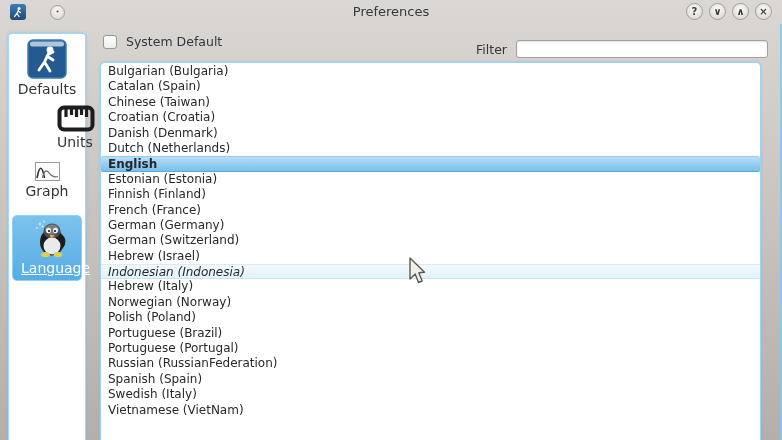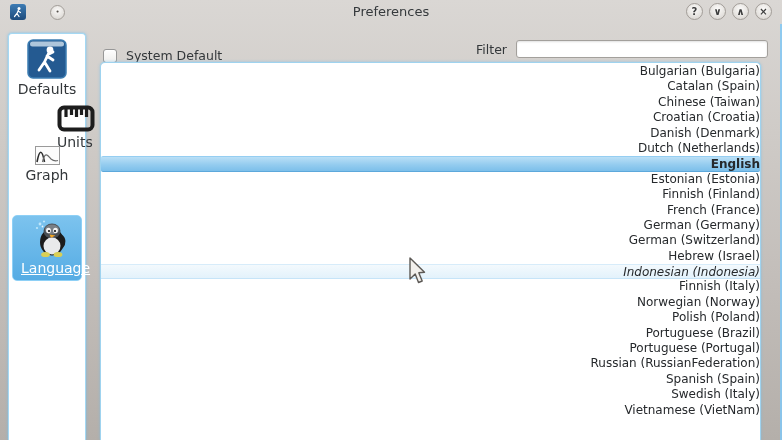--- a/index.html
+++ b/index.html
@@ -47,39 +47,39 @@
   .side-item { position:absolute; left:0; width:100%; text-align:center; }
   .side-item .icon { display:block; margin:0 auto; }
   .side-label { font-size:14px; color:#33373a; display:block; margin-top:2px; }
   .side-item.selected-item {
     left:3px; width:70px; border-radius:5px;
     background:linear-gradient(180deg,#7cc3ee 0%,#56ace4 100%);
     border:1px solid #8ed0f6; padding:2px 0 4px 8px;
   }
   .side-item.selected-item .side-label { color:#fff; text-decoration:underline; }
   
-  .syschk { position:absolute; left:103px; top:48px; display:flex; align-items:center; gap:9px; }
+  .syschk { position:absolute; left:103px; top:34px; display:flex; align-items:center; gap:9px; }
   .checkbox {
     width:14px; height:14px; border:1px solid #979797; border-radius:3px;
     background:linear-gradient(180deg,#fefefe,#efeeec);
     box-shadow:inset 0 1px 1px rgba(255,255,255,.9);
   }
   .ctl-label { font-size:12.5px; color:#33373a; }
   .filter-group { position:absolute; top:40px; right:14px; display:flex; align-items:center; gap:9px; }
   .filter-input {
     width:252px; height:18px; border:1px solid #a3a09c; border-radius:3px;
     background:#fff; box-shadow:inset 0 1px 2px rgba(0,0,0,.12);
     font-family:"DejaVu Sans", sans-serif; font-size:12px; padding:0 4px; outline:none;
   }
   
   .lang-list {
     position:absolute; left:100px; top:62px; width:661px; bottom:0;
     background:#fff; border:1px solid #9fd3ef; border-bottom:none;
     border-radius:5px 5px 0 0; box-shadow:0 0 3px rgba(110,190,240,.6);
-    overflow:hidden; padding-top:1px;text-align:right;
+    overflow:hidden; padding-top:1px;
   }
   .list-row {
     height:15.4px; line-height:15.2px; padding-left:7px;
     font-size:12px; color:#26292c; white-space:nowrap;
   }
   .list-row.selected {
     background:linear-gradient(180deg,#badff6 0%,#94ccef 55%,#7cbfea 100%);
     border-top:1px solid #95cef2; border-bottom:1px solid #5da8db; border-radius:2px;font-weight:bold;
   }
   .list-row.hover {
@@ -129,21 +129,21 @@
         <rect x="2.5" y="2.5" width="33" height="22" rx="4.5" fill="none" stroke="#1d1d1d" stroke-width="4"></rect>
         <line x1="9" y1="4" x2="9" y2="12" stroke="#1d1d1d" stroke-width="3.2"></line>
         <line x1="14.5" y1="4" x2="14.5" y2="10" stroke="#1d1d1d" stroke-width="3.2"></line>
         <line x1="19.5" y1="4" x2="19.5" y2="12" stroke="#1d1d1d" stroke-width="3.2"></line>
         <line x1="24.5" y1="4" x2="24.5" y2="10" stroke="#1d1d1d" stroke-width="3.2"></line>
         <line x1="29.5" y1="4" x2="29.5" y2="12" stroke="#1d1d1d" stroke-width="3.2"></line>
       </svg>
       <span class="side-label">Units</span>
     </div>
 
-    <div class="side-item" style="top:112px;">
+    <div class="side-item" style="top:128px;">
       <svg class="icon" width="25" height="19" viewBox="0 0 25 19">
         <rect x="0.5" y="0.5" width="24" height="18" fill="#fcfcfc" stroke="#9a9a9a" stroke-width="1"></rect>
         <path d="M2 16 C4.5 3, 7 3, 9.5 16" fill="none" stroke="#2b2b2b" stroke-width="1.6"></path>
         <path d="M7.5 16 C10 5, 12.5 9, 16 13 C19 15.5, 21 15, 23 14.5" fill="none" stroke="#6a6a6a" stroke-width="1.2"></path>
       </svg>
       <span class="side-label">Graph</span>
     </div>
 
     <div class="side-item selected-item" style="top:181px;">
       <svg class="icon" width="40" height="40" viewBox="0 0 40 40">
@@ -187,21 +187,21 @@
       <div class="list-row">Danish (Denmark)</div>
       <div class="list-row">Dutch (Netherlands)</div>
       <div class="list-row selected">English</div>
       <div class="list-row">Estonian (Estonia)</div>
       <div class="list-row">Finnish (Finland)</div>
       <div class="list-row">French (France)</div>
       <div class="list-row">German (Germany)</div>
       <div class="list-row">German (Switzerland)</div>
       <div class="list-row">Hebrew (Israel)</div>
       <div class="list-row hover">Indonesian (Indonesia)</div>
-      <div class="list-row">Finnish (Italy)</div>
+      <div class="list-row">Hebrew (Italy)</div>
       <div class="list-row">Norwegian (Norway)</div>
       <div class="list-row">Polish (Poland)</div>
       <div class="list-row">Portuguese (Brazil)</div>
       <div class="list-row">Portuguese (Portugal)</div>
       <div class="list-row">Russian (RussianFederation)</div>
       <div class="list-row">Spanish (Spain)</div>
       <div class="list-row">Swedish (Italy)</div>
       <div class="list-row">Vietnamese (VietNam)</div>
     </div>
 

